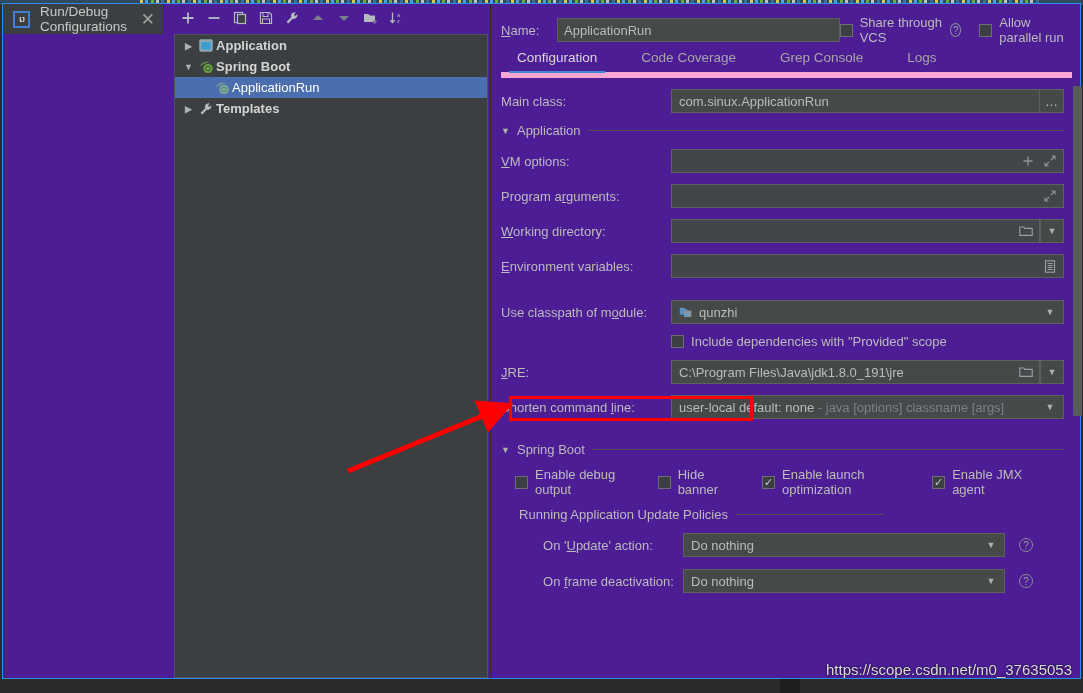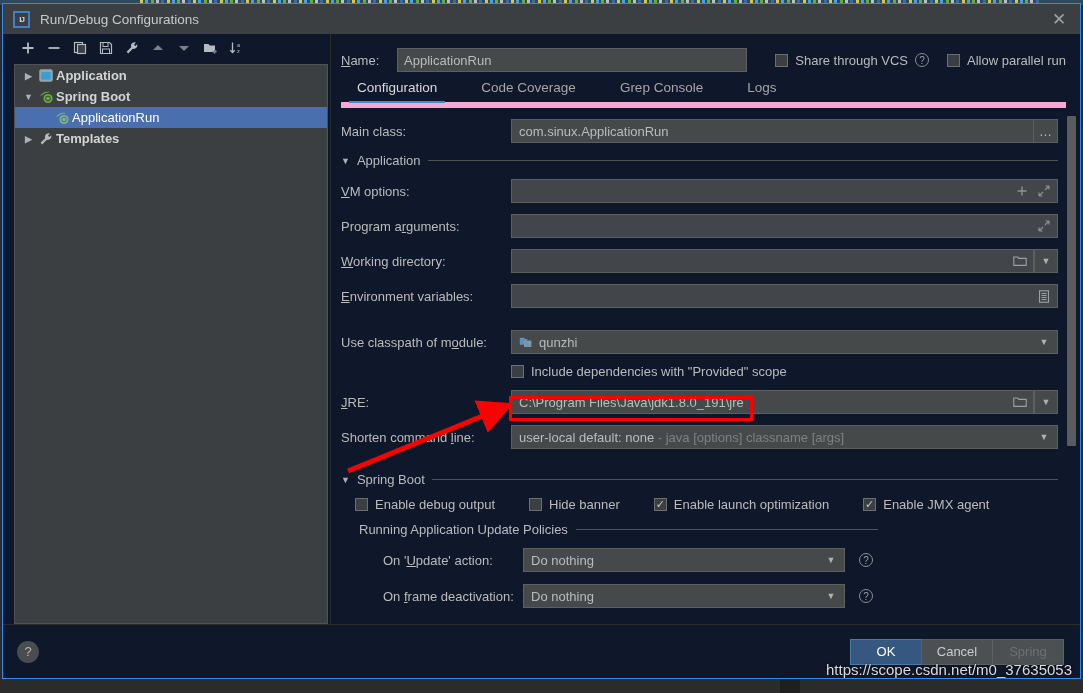--- a/index.html
+++ b/index.html
@@ -25,23 +25,23 @@
     position:absolute; left:0; top:676px; width:1083px; height:17px;
     background:#1f1f1f;
   }
   #bg-bottom-strip .tb-seg {
     position:absolute; top:0; height:17px; background:#2b2b2b;
   }
 
   
   #dialog {
     position:absolute; left:2px; top:3px; width:1079px; height:676px;
-    background:#0f172a;
+    background:#4c1d95;
     border:1px solid #2d8cf0;
-    display:flex; flex-direction:column;
+    display:flex; flex-direction:row;
   }
 
   
   #titlebar {
     height:30px; flex:0 0 30px;
     display:flex; align-items:center;
     padding:0 6px 0 10px;
     background:#3c3f41;
   }
   #app-logo {

